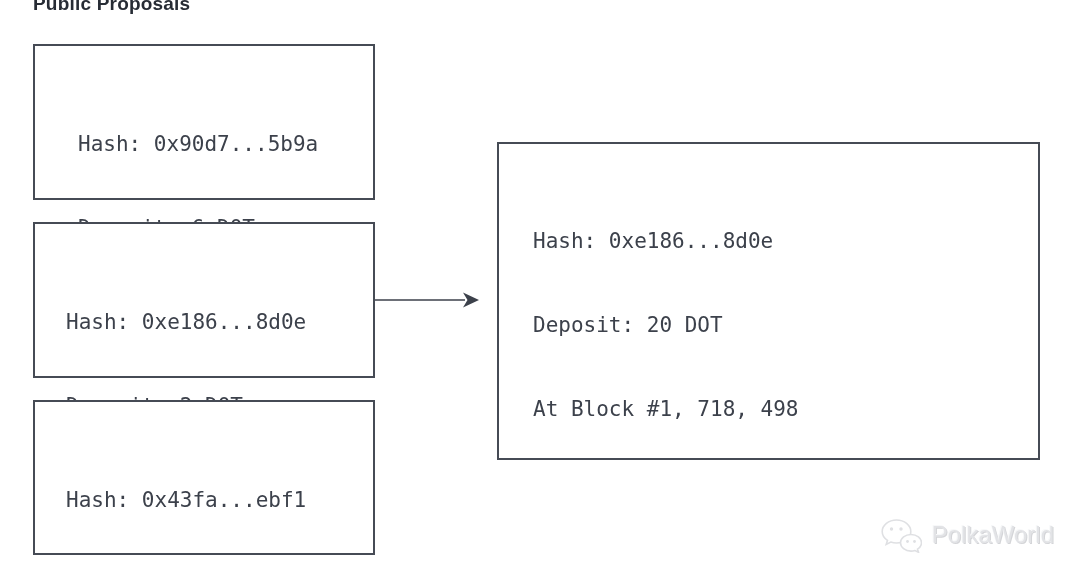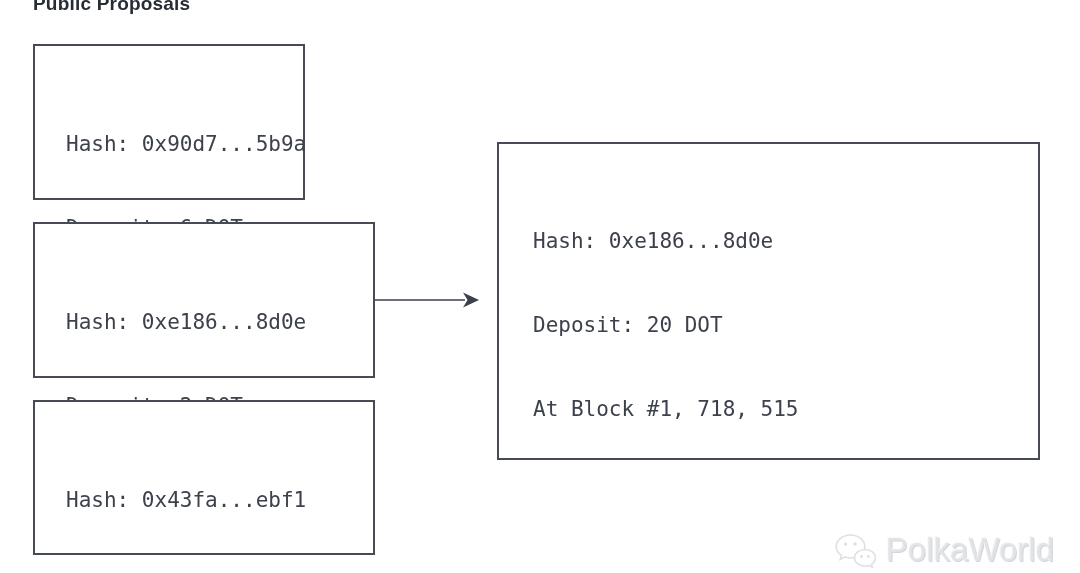--- a/index.html
+++ b/index.html
@@ -27,31 +27,31 @@
   .card{
     position:absolute;
     box-sizing:border-box;
     border:2px solid var(--border);
     background:var(--background);
     font-family:"DejaVu Sans Mono","Liberation Mono",monospace;
     font-size:21px;line-height:28px;
     color:var(--text);
     white-space:pre;
   }
-  .card-1{left:33px;top:44px;width:272px;height:156px;padding:28px 0 0 31px;}
+  .card-1{left:33px;top:44px;width:342px;height:156px;padding:28px 0 0 43px;}
   .card-2{left:33px;top:222px;width:342px;height:156px;padding:28px 0 0 31px;}
   .card-3{left:33px;top:400px;width:342px;height:155px;padding:28px 16px 0 31px;}
   .detail{left:497px;top:142px;width:543px;height:318px;padding:27px 0 0 34px;}
   .line{height:28px;}
   .arrow{position:absolute;left:375px;top:288px;width:106px;height:24px;display:block;}
   .watermark{
-    position:absolute;right:26px;bottom:4px;
+    position:absolute;right:26px;bottom:20px;
     display:flex;align-items:center;gap:10px;
     color:var(--watermark);
-    font-size:33px;font-weight:400;
+    font-size:24px;font-weight:400;
     text-shadow:-1px -1px 0 #f7f8f9,1px 1px 0 #d4d5d8;
     user-select:none;
   }
   .watermark svg{display:block;}
 </style>
 </head>
 <body>
 
 <div class="canvas">
 
@@ -76,21 +76,21 @@
   </div>
 
   <svg class="arrow" viewBox="0 0 106 24" xmlns="http://www.w3.org/2000/svg">
     <line x1="0" y1="12" x2="90" y2="12" stroke="#3c414b" stroke-width="1.7"></line>
     <polygon points="88,4.5 104,12 88,19.5 92.5,12" fill="#3c414b"></polygon>
   </svg>
 
   <div class="card detail">
     <div class="line">Hash: 0xe186...8d0e</div>
     <div class="line">Deposit: 20 DOT</div>
-    <div class="line">At Block #1, 718, 515</div>
+    <div class="line">At Block #1, 718, 498</div>
     <div class="line spacer"></div>
     
     
   </div>
 
   <div class="watermark">
     <svg width="42" height="36" viewBox="0 0 42 36" xmlns="http://www.w3.org/2000/svg">
       <g stroke="#dfe0e3" stroke-width="1.6" fill="#ffffff">
         <path d="M16.5 3 C8.6 3 2.2 8.1 2.2 14.4 c0 3.6 2.1 6.8 5.3 8.9 l-1.3 4.2 4.6-2.4 c1.8 .6 3.7 .9 5.7 .9 7.9 0 14.3-5.1 14.3-11.6 C30.8 8.1 24.4 3 16.5 3 Z"></path>
         <path d="M31 17.5 c-5.8 0 -10.5 3.7 -10.5 8.3 0 4.6 4.7 8.3 10.5 8.3 1.4 0 2.8 -.2 4 -.6 l3.5 1.8 -1 -3.2 c2.4 -1.5 4 -3.8 4 -6.3 0 -4.6 -4.7 -8.3 -10.5 -8.3 Z"></path>

